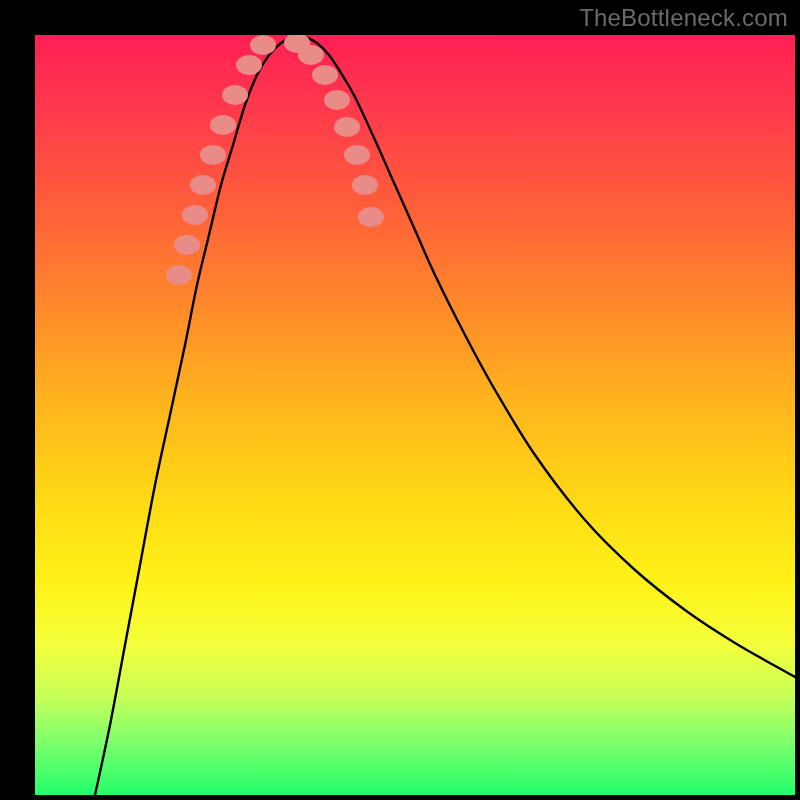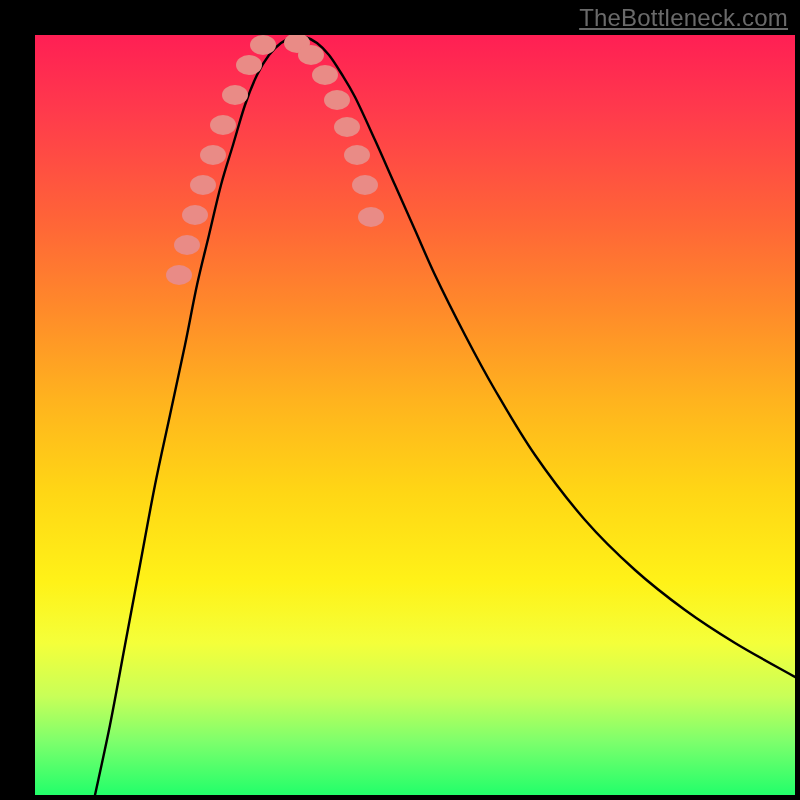--- a/index.html
+++ b/index.html
@@ -19,21 +19,20 @@
   }
   .watermark {
     position: absolute;
     top: 4px;
     right: 12px;
     color: #6a6a6a;
     font-size: 24px;
     font-weight: 500;
     letter-spacing: 0.2px;
     z-index: 20;
-    text-decoration: underline;
   }
   .plot-area {
     position: absolute;
     left: 35px;
     top: 35px;
     width: 760px;
     height: 760px;
     
     background: linear-gradient(
       to bottom,

